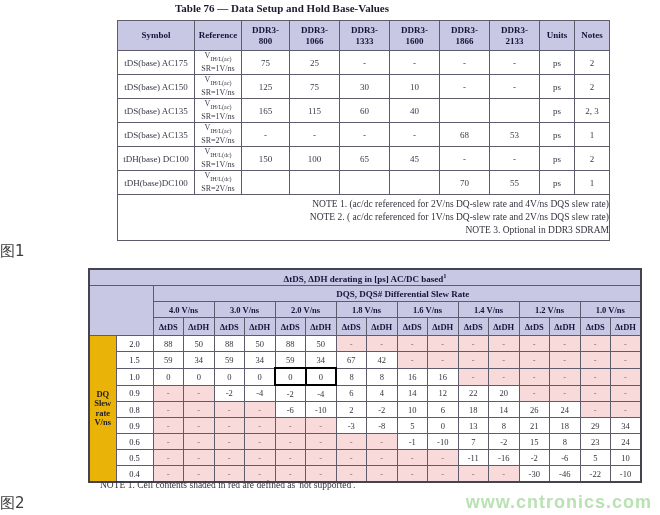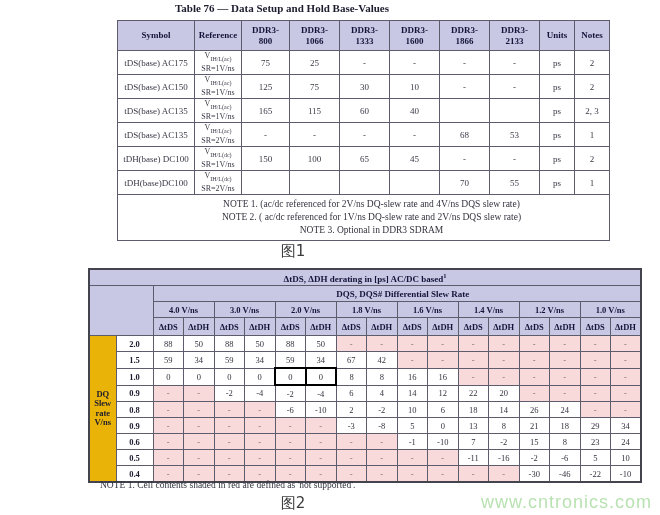--- a/index.html
+++ b/index.html
@@ -12,40 +12,40 @@
   table{border-collapse:collapse;table-layout:fixed;}
   td,th{padding:0;margin:0;overflow:hidden;}
 
   
   #t1{position:absolute;left:88px;top:20px;width:492px;margin-left:29px;}
   #t1 th,#t1 td{border:1px solid #5c5c6c;text-align:center;vertical-align:middle;}
   #t1 th{background:#c8c8e4;font-size:9px;font-weight:bold;color:#14143a;height:29px;line-height:11px;}
   #t1 td{font-size:9px;color:#3a3a48;height:23px;line-height:10px;}
   #t1 .ref{font-size:8px;}
   #t1 .ref sub{font-size:6px;}
-  #t1 .notes-cell{text-align:center;padding:3px 0 3px 16px;font-size:9.5px;line-height:13px;height:auto;color:#33333f;}
+  #t1 .notes-cell{text-align:right;padding:3px 0 3px 16px;font-size:9.5px;line-height:13px;height:auto;color:#33333f;}
 
   
-  .fig-caption{position:absolute;left:0;width:586px;text-align:center;font-size:15px;color:#3c3c3c;
+  .fig-caption{position:absolute;left:0;width:586px;text-align:left;font-size:15px;color:#3c3c3c;
                font-family:"DejaVu Sans", sans-serif;}
   #cap1{top:242px;}
   #cap2{top:494px;}
   .watermark{position:absolute;right:8px;bottom:2px;font-size:18px;color:#b9e2b2;
-             font-family:"Liberation Sans", sans-serif;letter-spacing:1px;}
+             font-family:"Liberation Sans", sans-serif;letter-spacing:1px;font-weight:bold;}
 
   
   #t2{position:absolute;left:88px;top:268px;width:552px;border:2px solid #44444f;}
   #t2 th,#t2 td{border:1px solid #5c5c6c;text-align:center;vertical-align:middle;}
   #t2 th{background:#c8c8e4;font-weight:bold;color:#14143a;font-size:8.5px;}
   #t2 .title-row th{height:15px;font-size:9px;}
   #t2 .subtitle-row th{height:15px;font-size:9px;padding-left:12px;}
   #t2 .slew-row th{height:15px;margin-left:35px;}
   #t2 .pair-row th{height:17px;}
   #t2 td{font-size:8.5px;height:15px;color:#32323e;}
-  #t2 td.rate{font-weight:bold;color:#1b1b2e;}
+  #t2 td.rate{font-weight:normal;color:#1b1b2e;}
   #t2 td.pink{background:#f8dada;color:#8a6a6a;}
   #t2 td.hl{border:2px solid #000;}
   #t2 td.row-label{background:#eab308;font-weight:bold;font-size:8.5px;line-height:9.5px;color:#1b1b2e;}
   .t2-note{position:absolute;left:100px;top:480px;font-size:9.5px;color:#33333f;}
   #t2 sup{font-size:6.5px;}
 </style>
 </head>
 <body>
 
 <div class="canvas">

